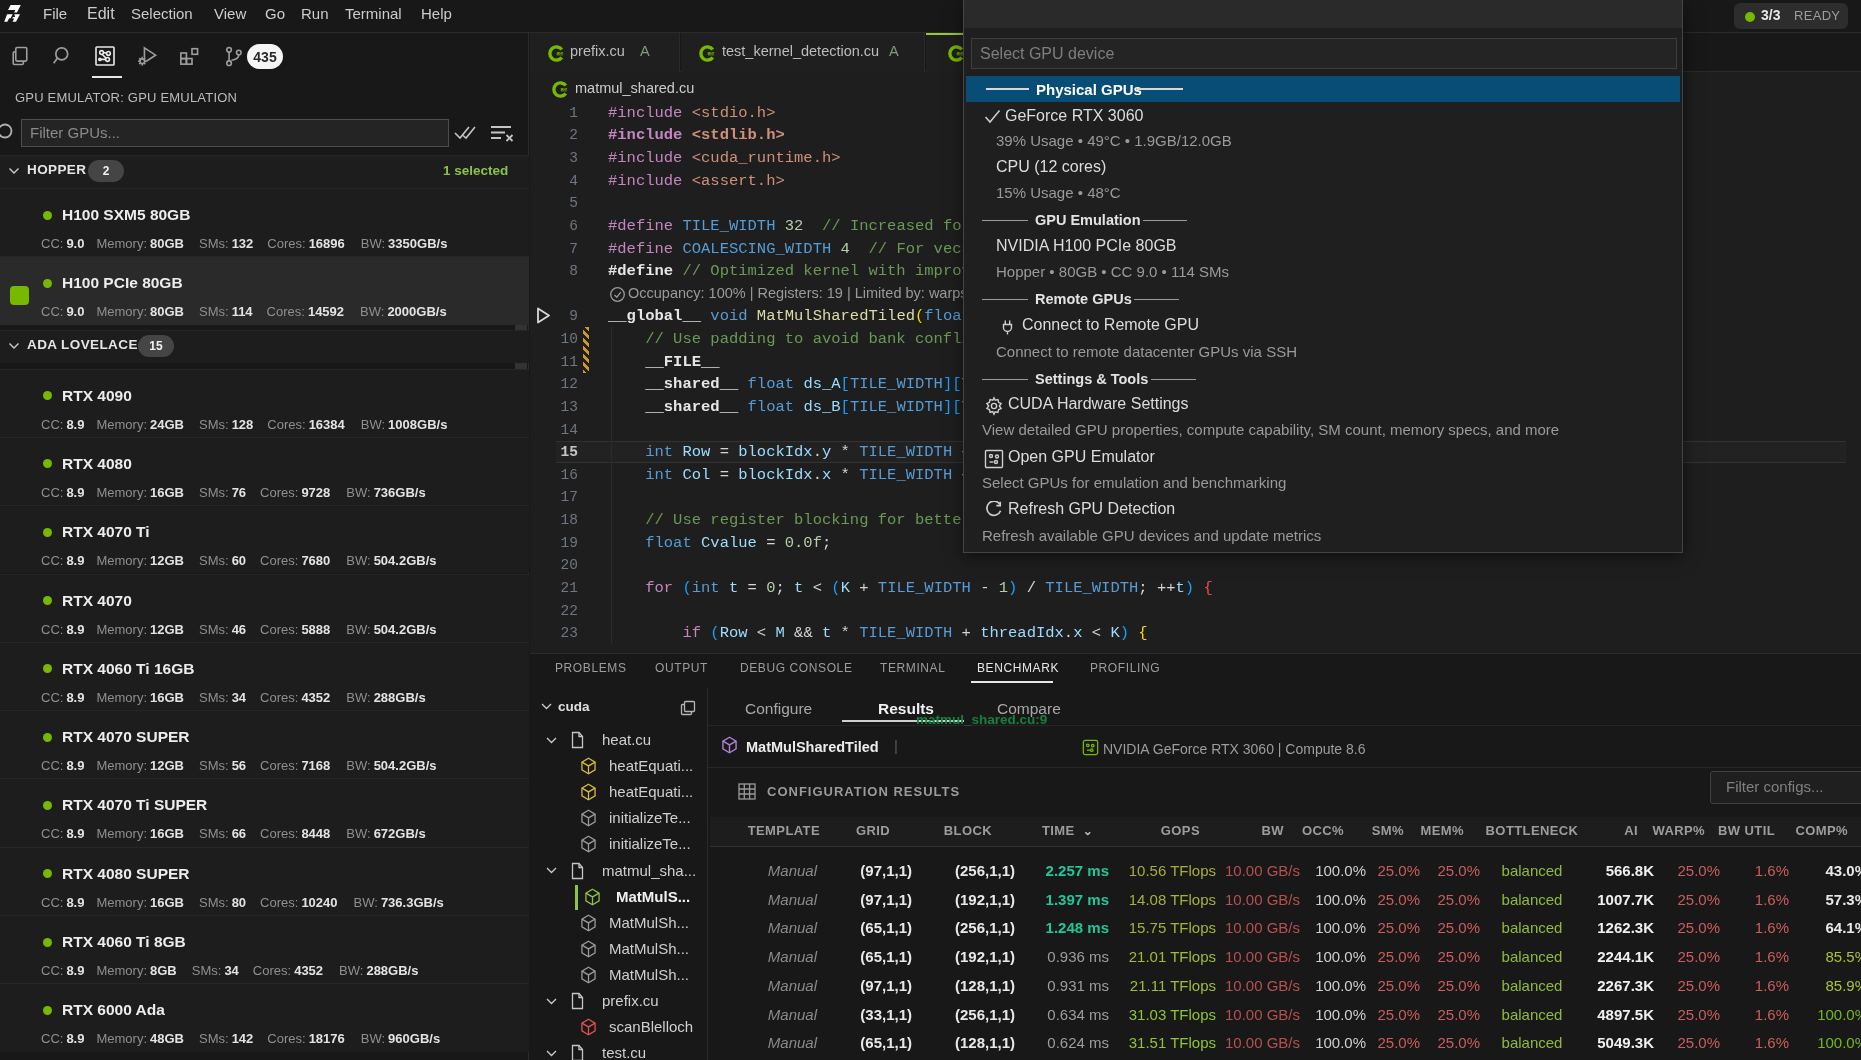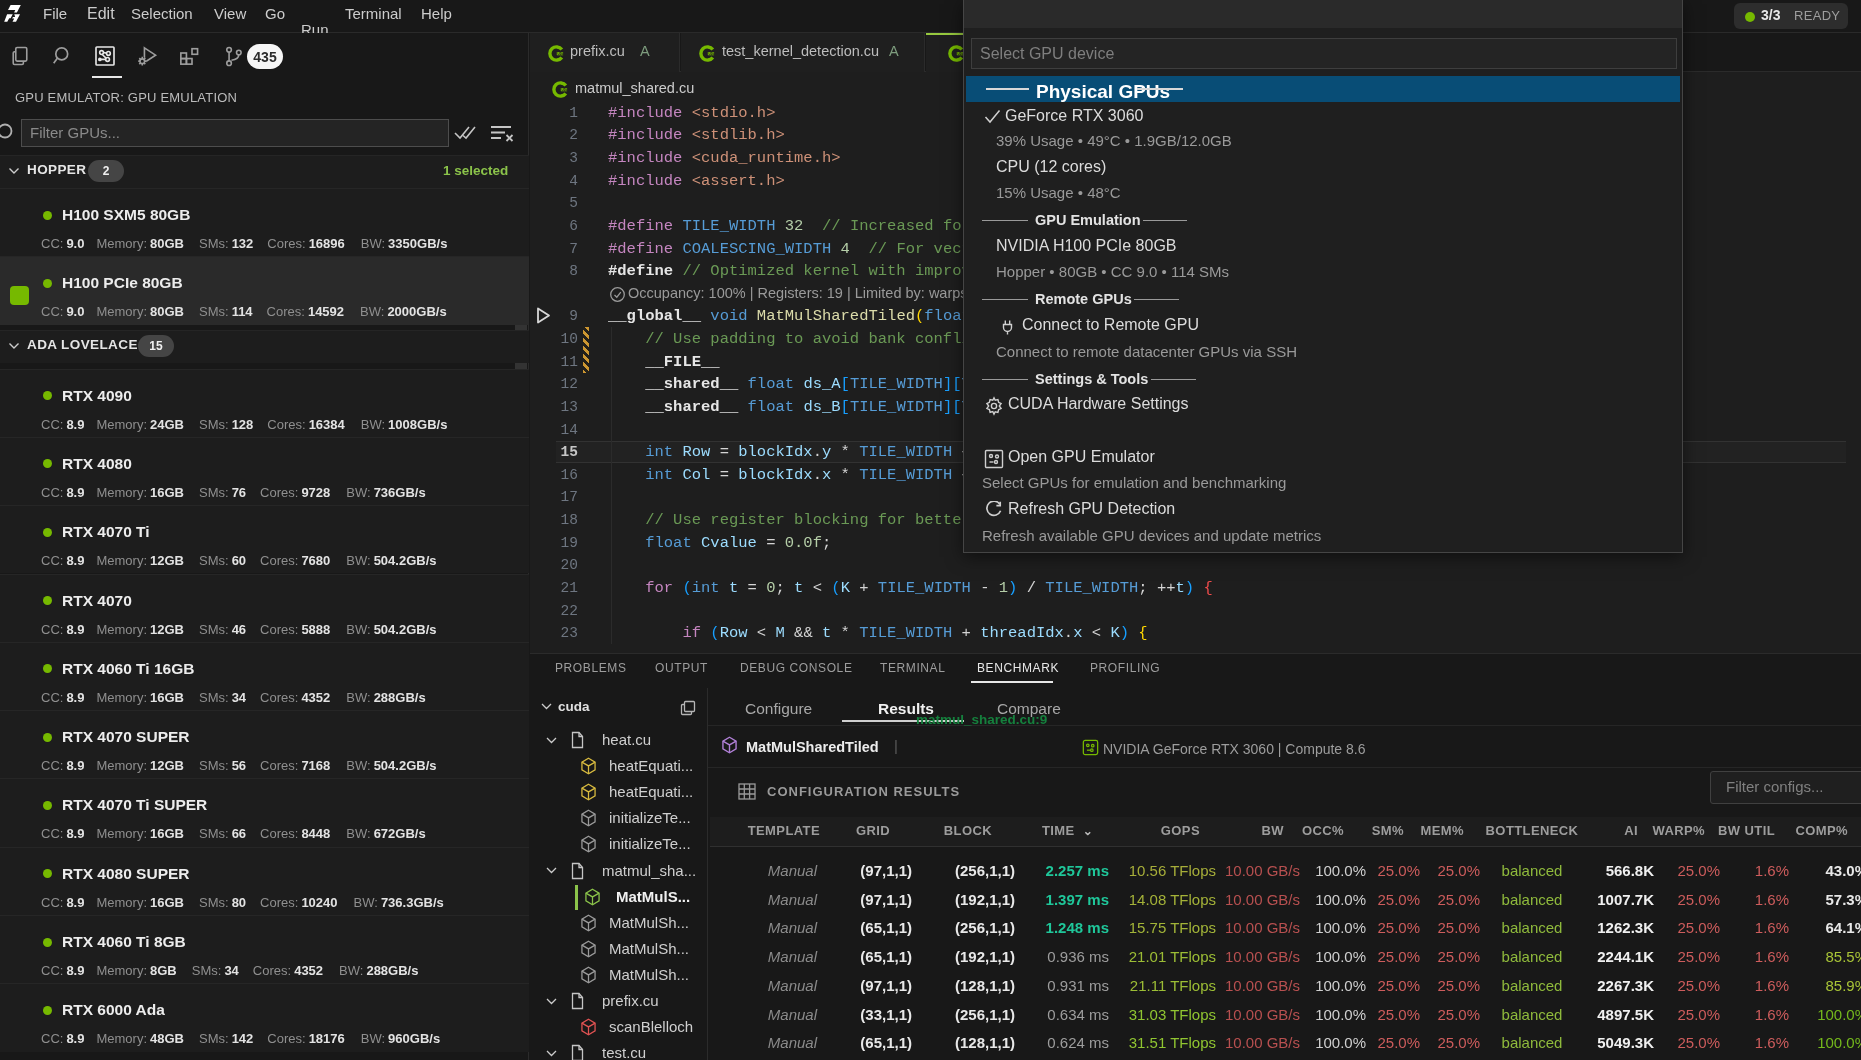--- a/index.html
+++ b/index.html
@@ -37,21 +37,21 @@
 <svg class="abs" style="left:2px;top:2px" width="22" height="22" viewBox="0 0 22 22">
   <path d="M8.6 3 L18.8 3 L14.9 10.4 L12.1 10.4 L13.3 8.1 L6 8.1 Z" fill="#ffffff"></path>
   <path d="M5.1 12.2 L10.7 12.2 L8.6 16.2 L7.2 16.2 L5.3 19.8 L2.2 19.8 Z" fill="#ffffff"></path>
   <path d="M12.3 12.2 L18 12.2 L14 19.8 L10.5 19.8 L12.2 16.6 L10.1 16.6 L11 14.9 L13.1 14.9 Z" fill="#ffffff"></path>
 </svg>
 <div class="abs" style="left:43px;top:5px;font-size:15px;color:#cccccc;">File</div>
 <div class="abs" style="left:87px;top:5px;font-size:16px;color:#cccccc;">Edit</div>
 <div class="abs" style="left:131px;top:5px;font-size:15px;color:#cccccc;">Selection</div>
 <div class="abs" style="left:214px;top:5px;font-size:15px;color:#cccccc;">View</div>
 <div class="abs" style="left:265px;top:5px;font-size:15px;color:#cccccc;">Go</div>
-<div class="abs" style="left:301px;top:5px;font-size:15px;color:#cccccc;margin-top:16px;">Run</div>
+<div class="abs" style="left:301px;top:5px;font-size:15px;color:#cccccc;">Run</div>
 <div class="abs" style="left:345px;top:5px;font-size:15px;color:#cccccc;">Terminal</div>
 <div class="abs" style="left:421px;top:5px;font-size:15px;color:#cccccc;">Help</div>
 
 <div class="abs" style="left:1734px;top:3px;width:114px;height:26px;background:#2d2d2d;border-radius:6px;"></div>
 <div class="gdot" style="left:1745px;top:12px;width:10px;height:10px;"></div>
 <div class="abs" style="left:1761px;top:7px;font-size:14px;font-weight:bold;color:#e8e8e8;">3/3</div>
 <div class="abs" style="left:1794px;top:8px;font-size:13px;color:#9d9d9d;letter-spacing:0.3px;">READY</div>
 
 
 <div class="abs" style="left:0;top:33px;width:529px;height:1027px;background:#181818;border-right:1px solid #2b2b2b;"></div>
@@ -183,21 +183,21 @@
 <svg class="abs" style="left:534px;top:306px" width="18" height="19" viewBox="0 0 18 19" fill="none" stroke="#d7d7d7" stroke-width="1.8" stroke-linejoin="round">
   <path d="M4 2.5 L15 9.5 L4 16.5 Z"></path>
 </svg>
 
 <div class="abs" style="left:611px;top:327px;width:1px;height:317px;background:#2b2b2b;"></div>
 
 
 <div class="lnum" style="top:101.7px;color:#6e7681;">1</div>
 <div class="codeline" style="top:101.7px;"><span class="ctl">#include</span> <span class="str">&lt;stdio.h&gt;</span></div>
 <div class="lnum" style="top:124.3px;color:#6e7681;">2</div>
-<div class="codeline" style="top:124.3px;"><span class="ctl">#include</span> <span class="str">&lt;stdlib.h&gt;</span></div>
+<div class="codeline" style="top:124.3px;font-weight:bold;"><span class="ctl">#include</span> <span class="str">&lt;stdlib.h&gt;</span></div>
 <div class="lnum" style="top:146.9px;color:#6e7681;">3</div>
 <div class="codeline" style="top:146.9px;"><span class="ctl">#include</span> <span class="str">&lt;cuda_runtime.h&gt;</span></div>
 <div class="lnum" style="top:169.6px;color:#6e7681;">4</div>
 <div class="codeline" style="top:169.6px;"><span class="ctl">#include</span> <span class="str">&lt;assert.h&gt;</span></div>
 <div class="lnum" style="top:192.2px;color:#6e7681;">5</div>
 <div class="lnum" style="top:214.8px;color:#6e7681;">6</div>
 <div class="codeline" style="top:214.8px;"><span class="ctl">#define</span> <span class="kw">TILE_WIDTH</span> <span class="num">32</span>  <span class="cmt">// Increased for better occupancy</span></div>
 <div class="lnum" style="top:237.5px;color:#6e7681;">7</div>
 <div class="codeline" style="top:237.5px;"><span class="ctl">#define</span> <span class="kw">COALESCING_WIDTH</span> <span class="num">4</span>  <span class="cmt">// For vectorized memory access</span></div>
 <div class="lnum" style="top:260.1px;color:#6e7681;">8</div>
@@ -485,21 +485,21 @@
 <div class="abs" style="left:1648px;top:1034.2000000000003px;width:220px;text-align:right;font-size:15px;white-space:nowrap;color:#74b81c;">100.0%</div>
 
 
 <div class="abs" style="left:963px;top:0;width:720px;height:553px;background:#1f1f1f;border:1px solid #454545;box-shadow:0 4px 16px rgba(0,0,0,0.5);"></div>
 <div class="abs" style="left:964px;top:0;width:718px;height:28px;background:#2a2a2a;"></div>
 <div class="abs" style="left:971px;top:38px;width:706px;height:31px;background:#242424;border:1px solid #3e3e3e;"></div>
 <div class="abs" style="left:980px;top:45px;font-size:16px;color:#7e7e7e;">Select GPU device</div>
 
 <div class="abs" style="left:966px;top:76px;width:714px;height:26px;background:#084d76;"></div>
 <div class="abs" style="left:986px;top:88px;width:43px;height:1.5px;background:#d8d8d8;"></div>
-<div class="abs" style="left:1036px;top:81px;font-size:19px;font-weight:bold;color:#ffffff;">Physical GPUs</div>
+<div class="abs" style="left:1036px;top:81px;font-size:15px;font-weight:bold;color:#ffffff;">Physical GPUs</div>
 <div class="abs" style="left:1137px;top:88px;width:46px;height:1.5px;background:#d8d8d8;"></div>
 
 <svg class="abs" style="left:984px;top:109px" width="17" height="15" viewBox="0 0 17 15" fill="none" stroke="#d0d0d0" stroke-width="1.5">
       <path d="M1.5 8 L6 13 L15.5 1.5"></path>
     </svg>
 <div class="abs" style="left:1005px;top:107px;font-size:16px;color:#dcdcdc;">GeForce RTX 3060</div>
 <div class="abs" style="left:996px;top:132px;font-size:15px;color:#9a9a9a;">39% Usage • 49°C • 1.9GB/12.0GB</div>
 <div class="abs" style="left:996px;top:158px;font-size:16px;color:#dcdcdc;">CPU (12 cores)</div>
 <div class="abs" style="left:996px;top:184px;font-size:15px;color:#9a9a9a;">15% Usage • 48°C</div>
 
@@ -519,20 +519,21 @@
 <div class="abs" style="left:996px;top:343px;font-size:15px;color:#9a9a9a;">Connect to remote datacenter GPUs via SSH</div>
 
 <div class="abs" style="left:982px;top:379px;width:46px;height:1.2px;background:#9a9a9a;"></div>
 <div class="abs" style="left:1035px;top:371px;font-size:14.5px;font-weight:bold;color:#e3e3e3;">Settings &amp; Tools</div>
 <div class="abs" style="left:1151px;top:379px;width:45px;height:1.2px;background:#9a9a9a;"></div>
 <svg class="abs" style="left:984px;top:396px" width="20" height="20" viewBox="0 0 20 20" fill="none" stroke="#cfcfcf" stroke-width="1.4">
   <circle cx="10" cy="10" r="2.6"></circle>
   <path d="M10 1.8 l1.2 2.5 2.7-.7.7 2.7 2.5 1.2-1.8 2.5 1.8 2.5-2.5 1.2-.7 2.7-2.7-.7L10 18.2l-1.2-2.6-2.7.7-.7-2.7-2.5-1.2L4.7 10 2.9 7.5l2.5-1.2.7-2.7 2.7.7Z"></path>
 </svg>
 <div class="abs" style="left:1008px;top:395px;font-size:16px;color:#dcdcdc;">CUDA Hardware Settings</div>
+<div class="abs" style="left:982px;top:421px;font-size:15px;color:#9a9a9a;">View detailed GPU properties, compute capability, SM count, memory specs, and more</div>
 <svg class="abs" style="left:984px;top:449px" width="20" height="20" viewBox="0 0 20 20" fill="none" stroke="#cfcfcf" stroke-width="1.4">
   <rect x="1.5" y="1.5" width="17" height="17" rx="1"></rect>
   <circle cx="7" cy="7" r="1.5"></circle>
       <circle cx="13" cy="7.5" r="1.5"></circle>
       <circle cx="12" cy="13" r="1.5"></circle>
   <path d="M5.5 13 h4"></path>
 </svg>
 <div class="abs" style="left:1008px;top:448px;font-size:16px;color:#dcdcdc;">Open GPU Emulator</div>
 <div class="abs" style="left:982px;top:474px;font-size:15px;color:#9a9a9a;">Select GPUs for emulation and benchmarking</div>
 <svg class="abs" style="left:984px;top:501px" width="19" height="19" viewBox="0 0 19 19" fill="none" stroke="#cfcfcf" stroke-width="1.7">

